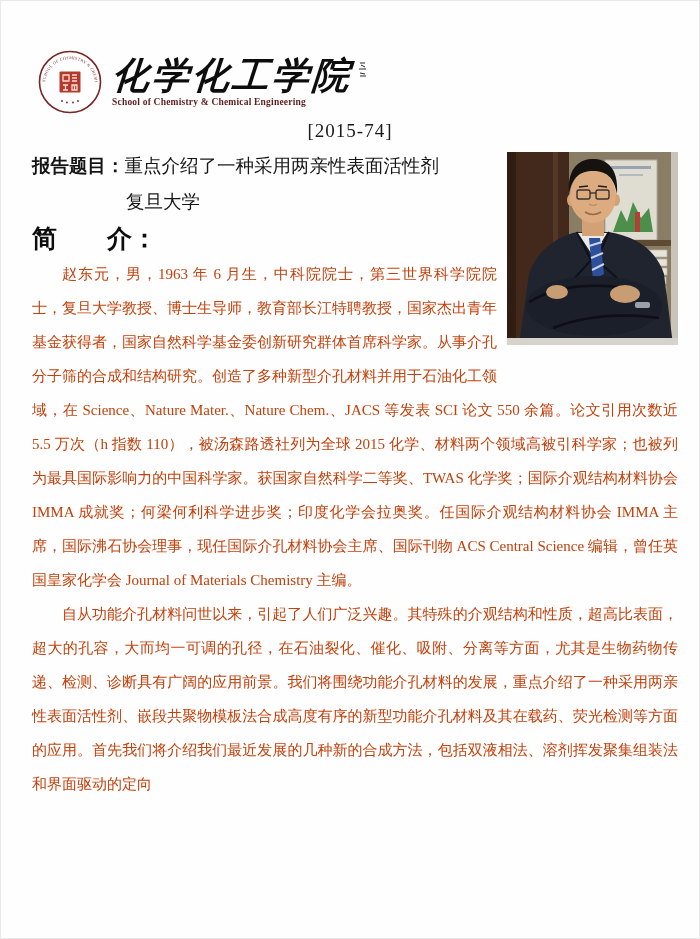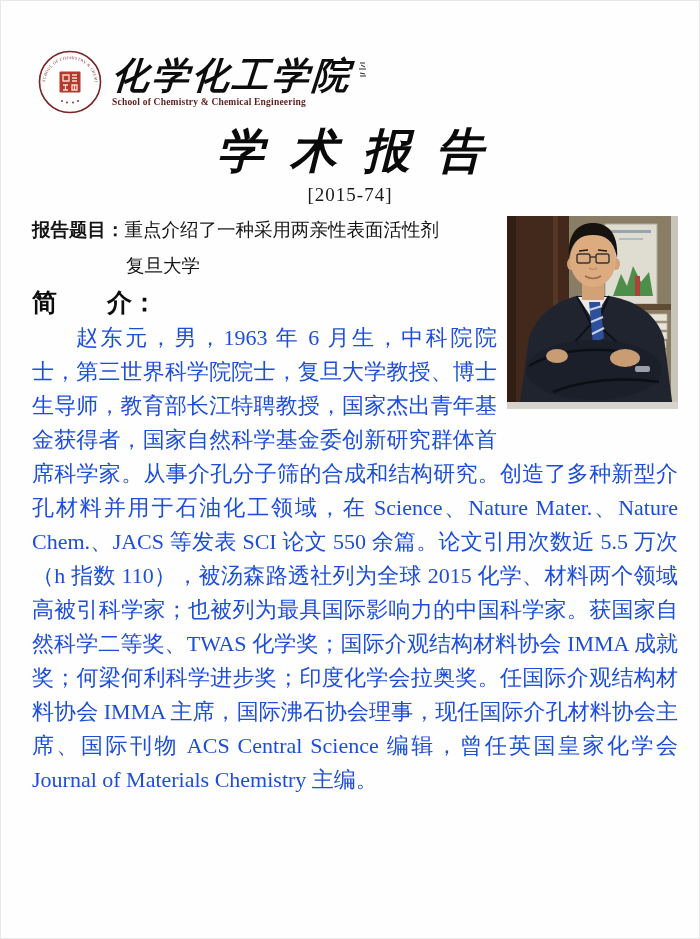--- a/index.html
+++ b/index.html
@@ -46,22 +46,22 @@
   .photo {
     float:right; width:171px; height:193px;
     margin:4px 0 16px 10px;
   }
   .photo svg { width:100%; height:100%; display:block; }
   .field { font-size:18.5px; line-height:36px; white-space:nowrap; }
   .field .label { font-weight:bold;margin-top:16px; }
   .aff { padding-left:94px; }
   .sec-heading { font-size:25px; font-weight:bold; line-height:37px; color:#0d0d0d; }
   p.body-text {
-    font-size:22px; line-height:34px;
-    text-align:justify; text-indent:2em; color:#1d4ed8;
+    font-size:15px; line-height:34px;
+    text-align:justify; text-indent:2em; color:#c2410c;
   }
 </style>
 </head>
 <body>
 
 <div class="page">
 
   <div class="logo-row">
     <div class="seal">
       <svg viewBox="0 0 64 64" xmlns="http://www.w3.org/2000/svg">
@@ -94,21 +94,20 @@
               <path d="M2 2 h5 M3 4 l4 2 M1 8 h7"></path>
               <path d="M2 12 l5 1 M2 15 h6"></path>
             </g>
           </svg>
         </div>
       </div>
       <div class="school-en">School of Chemistry &amp; Chemical Engineering</div>
     </div>
   </div>
 
-  <div class="doc-title">学术报告</div>
   <div class="doc-number">[2015-74]</div>
 
   <div class="content">
 
     <div class="photo">
       <svg viewBox="0 0 171 193" preserveAspectRatio="none" xmlns="http://www.w3.org/2000/svg">
 
         <rect width="171" height="193" fill="#968a76"></rect>
         <rect x="0" y="0" width="62" height="193" fill="#42291c"></rect>
         <rect x="0" y="0" width="9" height="193" fill="#311e13"></rect>
@@ -173,15 +172,16 @@
     <div class="field">
       <span class="label">报告题目：</span><span>重点介绍了一种采用两亲性表面活性剂</span>
     </div>
     <div class="field aff">
       <span>复旦大学</span>
     </div>
 
     <div class="sec-heading">简　　介：</div>
     <p class="body-text">赵东元，男，1963 年 6 月生，中科院院士，第三世界科学院院士，复旦大学教授、博士生导师，教育部长江特聘教授，国家杰出青年基金获得者，国家自然科学基金委创新研究群体首席科学家。从事介孔分子筛的合成和结构研究。创造了多种新型介孔材料并用于石油化工领域，在 Science、Nature Mater.、Nature Chem.、JACS 等发表 SCI 论文 550 余篇。论文引用次数近 5.5 万次（h 指数 110），被汤森路透社列为全球 2015 化学、材料两个领域高被引科学家；也被列为最具国际影响力的中国科学家。获国家自然科学二等奖、TWAS 化学奖；国际介观结构材料协会 IMMA 成就奖；何梁何利科学进步奖；印度化学会拉奥奖。任国际介观结构材料协会 IMMA 主席，国际沸石协会理事，现任国际介孔材料协会主席、国际刊物 ACS Central Science 编辑，曾任英国皇家化学会 Journal of Materials Chemistry 主编。</p>
 
+    <p class="body-text">自从功能介孔材料问世以来，引起了人们广泛兴趣。其特殊的介观结构和性质，超高比表面，超大的孔容，大而均一可调的孔径，在石油裂化、催化、吸附、分离等方面，尤其是生物药物传递、检测、诊断具有广阔的应用前景。我们将围绕功能介孔材料的发展，重点介绍了一种采用两亲性表面活性剂、嵌段共聚物模板法合成高度有序的新型功能介孔材料及其在载药、荧光检测等方面的应用。首先我们将介绍我们最近发展的几种新的合成方法，包括双液相法、溶剂挥发聚集组装法和界面驱动的定向</p>
 
   </div>
 </div>
 
 </body></html>

